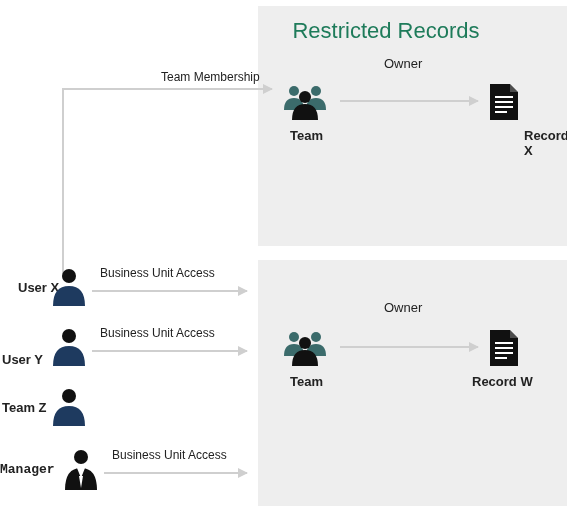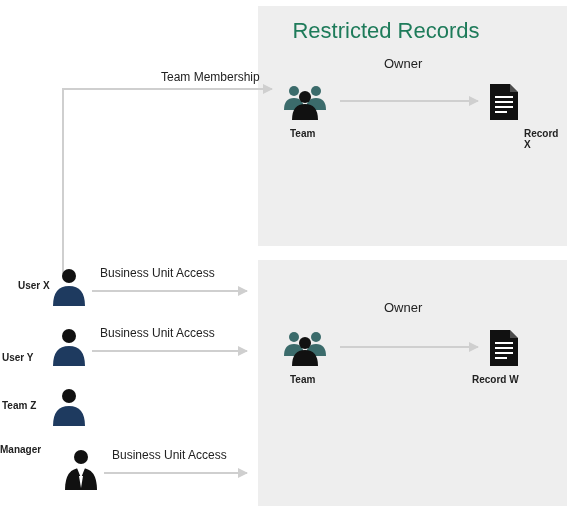--- a/index.html
+++ b/index.html
@@ -27,21 +27,21 @@
     font-weight: 400;
     text-align: center;
     width: 100%;
   }
   .label {
     position: absolute;
     color: #222;
     font-size: 13px;
   }
   .label-sm { font-size: 12px; }
-  .label-strong { font-weight: 600; font-size: 10px; }
+  .label-strong { font-weight: 600; font-size: 13px; }
 
   .arrow {
     position: absolute;
     height: 0;
     border-top: 2px solid #cfcfcf;
   }
   .arrow::after {
     content: "";
     position: absolute;
     right: -1px;
@@ -121,21 +121,21 @@
 <div class="arrow" style="left:92px; top:350px; width:155px;"></div>
 
 <div class="label label-strong" style="left:2px; top:400px;">Team Z</div>
 <div class="icon" style="left:50px; top:386px;">
   <svg width="38" height="42" viewBox="0 0 38 42">
     <circle cx="19" cy="10" r="7" fill="#111"></circle>
     <path d="M3 40 Q3 20 19 20 Q35 20 35 40 Z" fill="#1e3a5f"></path>
   </svg>
 </div>
 
-<div class="label label-strong" style="left:0px; top:444px;">Manager</div>
+<div class="label label-strong" style="left:0px; top:462px;font-family:Liberation Mono, monospace;">Manager</div>
 <div class="icon" style="left:62px; top:448px;">
   <svg width="38" height="44" viewBox="0 0 38 44">
     <circle cx="19" cy="9" r="7" fill="#111"></circle>
     <path d="M3 42 Q3 20 19 20 Q35 20 35 42 Z" fill="#111"></path>
     <path d="M15 20 L19 30 L23 20 Z" fill="#fff"></path>
     <path d="M17 28 L19 40 L21 28 Z" fill="#fff"></path>
   </svg>
 </div>
 <div class="label label-sm" style="left:112px; top:448px;">Business Unit Access</div>
 <div class="arrow" style="left:104px; top:472px; width:143px;"></div>

